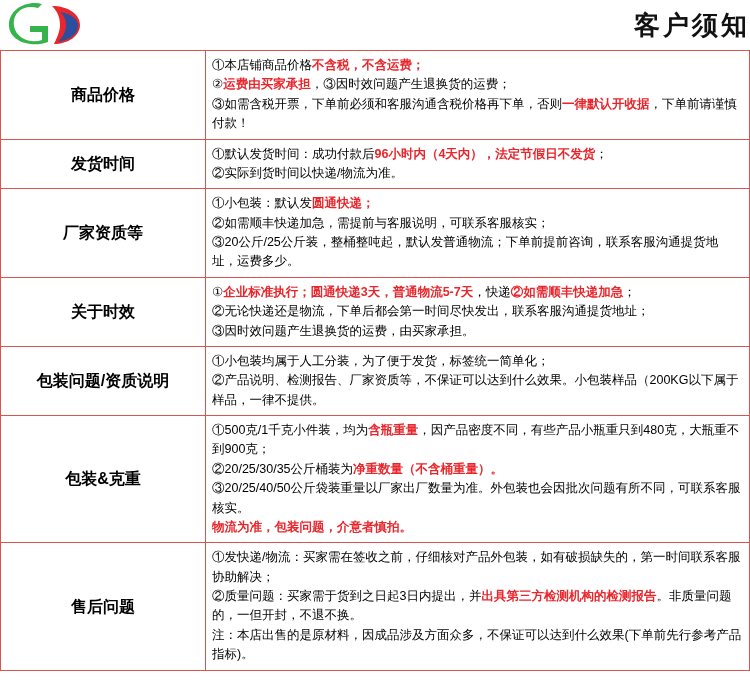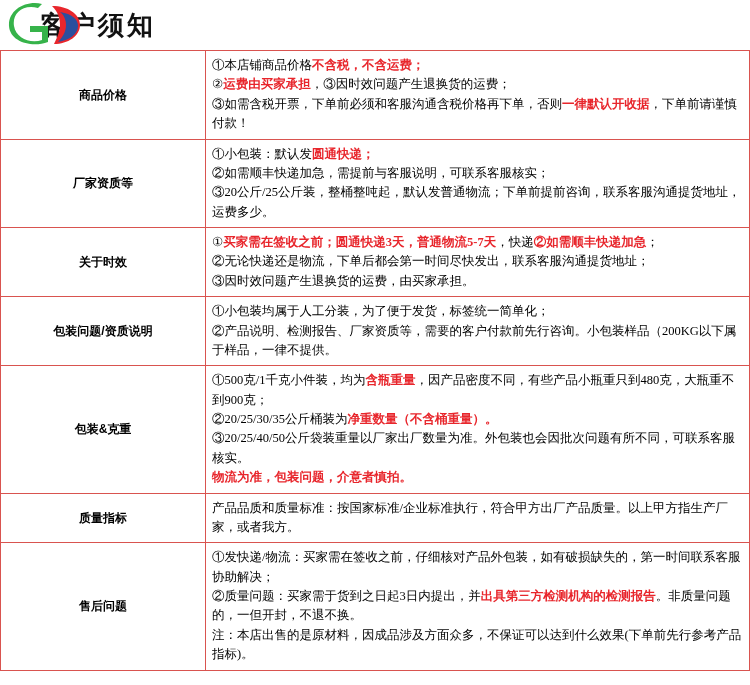--- a/index.html
+++ b/index.html
@@ -19,21 +19,21 @@
     width: 750px;
     height: 685px;
     box-sizing: border-box;
   }
   
   .header {
     position: relative;
     height: 50px;
     display: flex;
     align-items: center;
-    justify-content: flex-start;
+    justify-content: flex-end;
     padding-left: 40px;
   }
   .logo {
     position: absolute;
     left: 8px;
     top: 2px;
     width: 80px;
     height: 46px;
   }
   .doc-title {
@@ -49,34 +49,33 @@
     table-layout: fixed;
   }
   table.notice td {
     border: 1px solid #d9534f;
     vertical-align: middle;
     padding: 5px 6px;
   }
   td.label {
     width: 192px;
     text-align: center;
-    font-size: 12px;
+    font-size: 16px;
     font-weight: bold;
     color: #000000;
     line-height: 1.35;
   }
   td.content {
     font-size: 12.5px;
     line-height: 1.55;
     color: #000000;
   }
   td.content p {
     margin: 0;
     padding: 0;
-    font-family: Liberation Serif, serif;
   }
   .r {
     color: #e8262c;
   }
   .b {
     font-weight: bold;
   }
 </style>
 </head>
 <body>
@@ -98,55 +97,56 @@
     <tbody>
       <tr>
         <td class="label">商品价格</td>
         <td class="content">
             <p><span>①本店铺商品价格</span><span class="r b">不含税，不含运费；</span></p>
             <p><span>②</span><span class="r b">运费由买家承担</span><span>，③因时效问题产生退换货的运费；</span></p>
             <p><span>③如需含税开票，下单前必须和客服沟通含税价格再下单，否则</span><span class="r b">一律默认开收据</span><span>，下单前请谨慎付款！</span></p>
           </td>
       </tr>
       <tr>
+        <td class="label">发货时间</td>
+        <td class="content">
+            <p><span>①默认发货时间：成功付款后</span><span class="r b">96小时内（4天内），法定节假日不发货</span><span>；</span></p>
+            <p><span>②实际到货时间以快递/物流为准。</span></p>
+          </td>
+      </tr>
+      <tr>
         <td class="label">厂家资质等</td>
         <td class="content">
             <p><span>①小包装：默认发</span><span class="r b">圆通快递；</span></p>
             <p><span>②如需顺丰快递加急，需提前与客服说明，可联系客服核实；</span></p>
             <p><span>③20公斤/25公斤装，整桶整吨起，默认发普通物流；下单前提前咨询，联系客服沟通提货地址，运费多少。</span></p>
           </td>
       </tr>
       <tr>
         <td class="label">关于时效</td>
         <td class="content">
-            <p><span>①</span><span class="r b">买家需在签收之前；圆通快递3天，普通物流5-7天</span><span>，快递</span><span class="r b">②如需顺丰快递加急</span><span>；</span></p>
+            <p><span>①</span><span class="r b">企业标准执行；圆通快递3天，普通物流5-7天</span><span>，快递</span><span class="r b">②如需顺丰快递加急</span><span>；</span></p>
             <p><span>②无论快递还是物流，下单后都会第一时间尽快发出，联系客服沟通提货地址；</span></p>
             <p><span>③因时效问题产生退换货的运费，由买家承担。</span></p>
           </td>
       </tr>
       <tr>
         <td class="label">包装问题/资质说明</td>
         <td class="content">
             <p><span>①小包装均属于人工分装，为了便于发货，标签统一简单化；</span></p>
-            <p><span>②产品说明、检测报告、厂家资质等，需要的客户付款前先行咨询。小包装样品（200KG以下属于样品，一律不提供。</span></p>
+            <p><span>②产品说明、检测报告、厂家资质等，不保证可以达到什么效果。小包装样品（200KG以下属于样品，一律不提供。</span></p>
           </td>
       </tr>
       <tr>
         <td class="label">包装&amp;克重</td>
         <td class="content">
             <p><span>①500克/1千克小件装，均为</span><span class="r b">含瓶重量</span><span>，因产品密度不同，有些产品小瓶重只到480克，大瓶重不到900克；</span></p>
             <p><span>②20/25/30/35公斤桶装为</span><span class="r b">净重数量（不含桶重量）。</span></p>
             <p><span>③20/25/40/50公斤袋装重量以厂家出厂数量为准。外包装也会因批次问题有所不同，可联系客服核实。</span></p>
             <p><span class="r b">物流为准，包装问题，介意者慎拍。</span></p>
-          </td>
-      </tr>
-      <tr>
-        <td class="label">质量指标</td>
-        <td class="content">
-            <p><span>产品品质和质量标准：按国家标准/企业标准执行，符合甲方出厂产品质量。以上甲方指生产厂家，或者我方。</span></p>
           </td>
       </tr>
       <tr>
         <td class="label">售后问题</td>
         <td class="content">
             <p><span>①发快递/物流：买家需在签收之前，仔细核对产品外包装，如有破损缺失的，第一时间联系客服协助解决；</span></p>
             <p><span>②质量问题：买家需于货到之日起3日内提出，并</span><span class="r b">出具第三方检测机构的检测报告</span><span>。非质量问题的，一但开封，不退不换。</span></p>
             <p><span>注：本店出售的是原材料，因成品涉及方面众多，不保证可以达到什么效果(下单前先行参考产品指标)。</span></p>
           </td>
       </tr>

